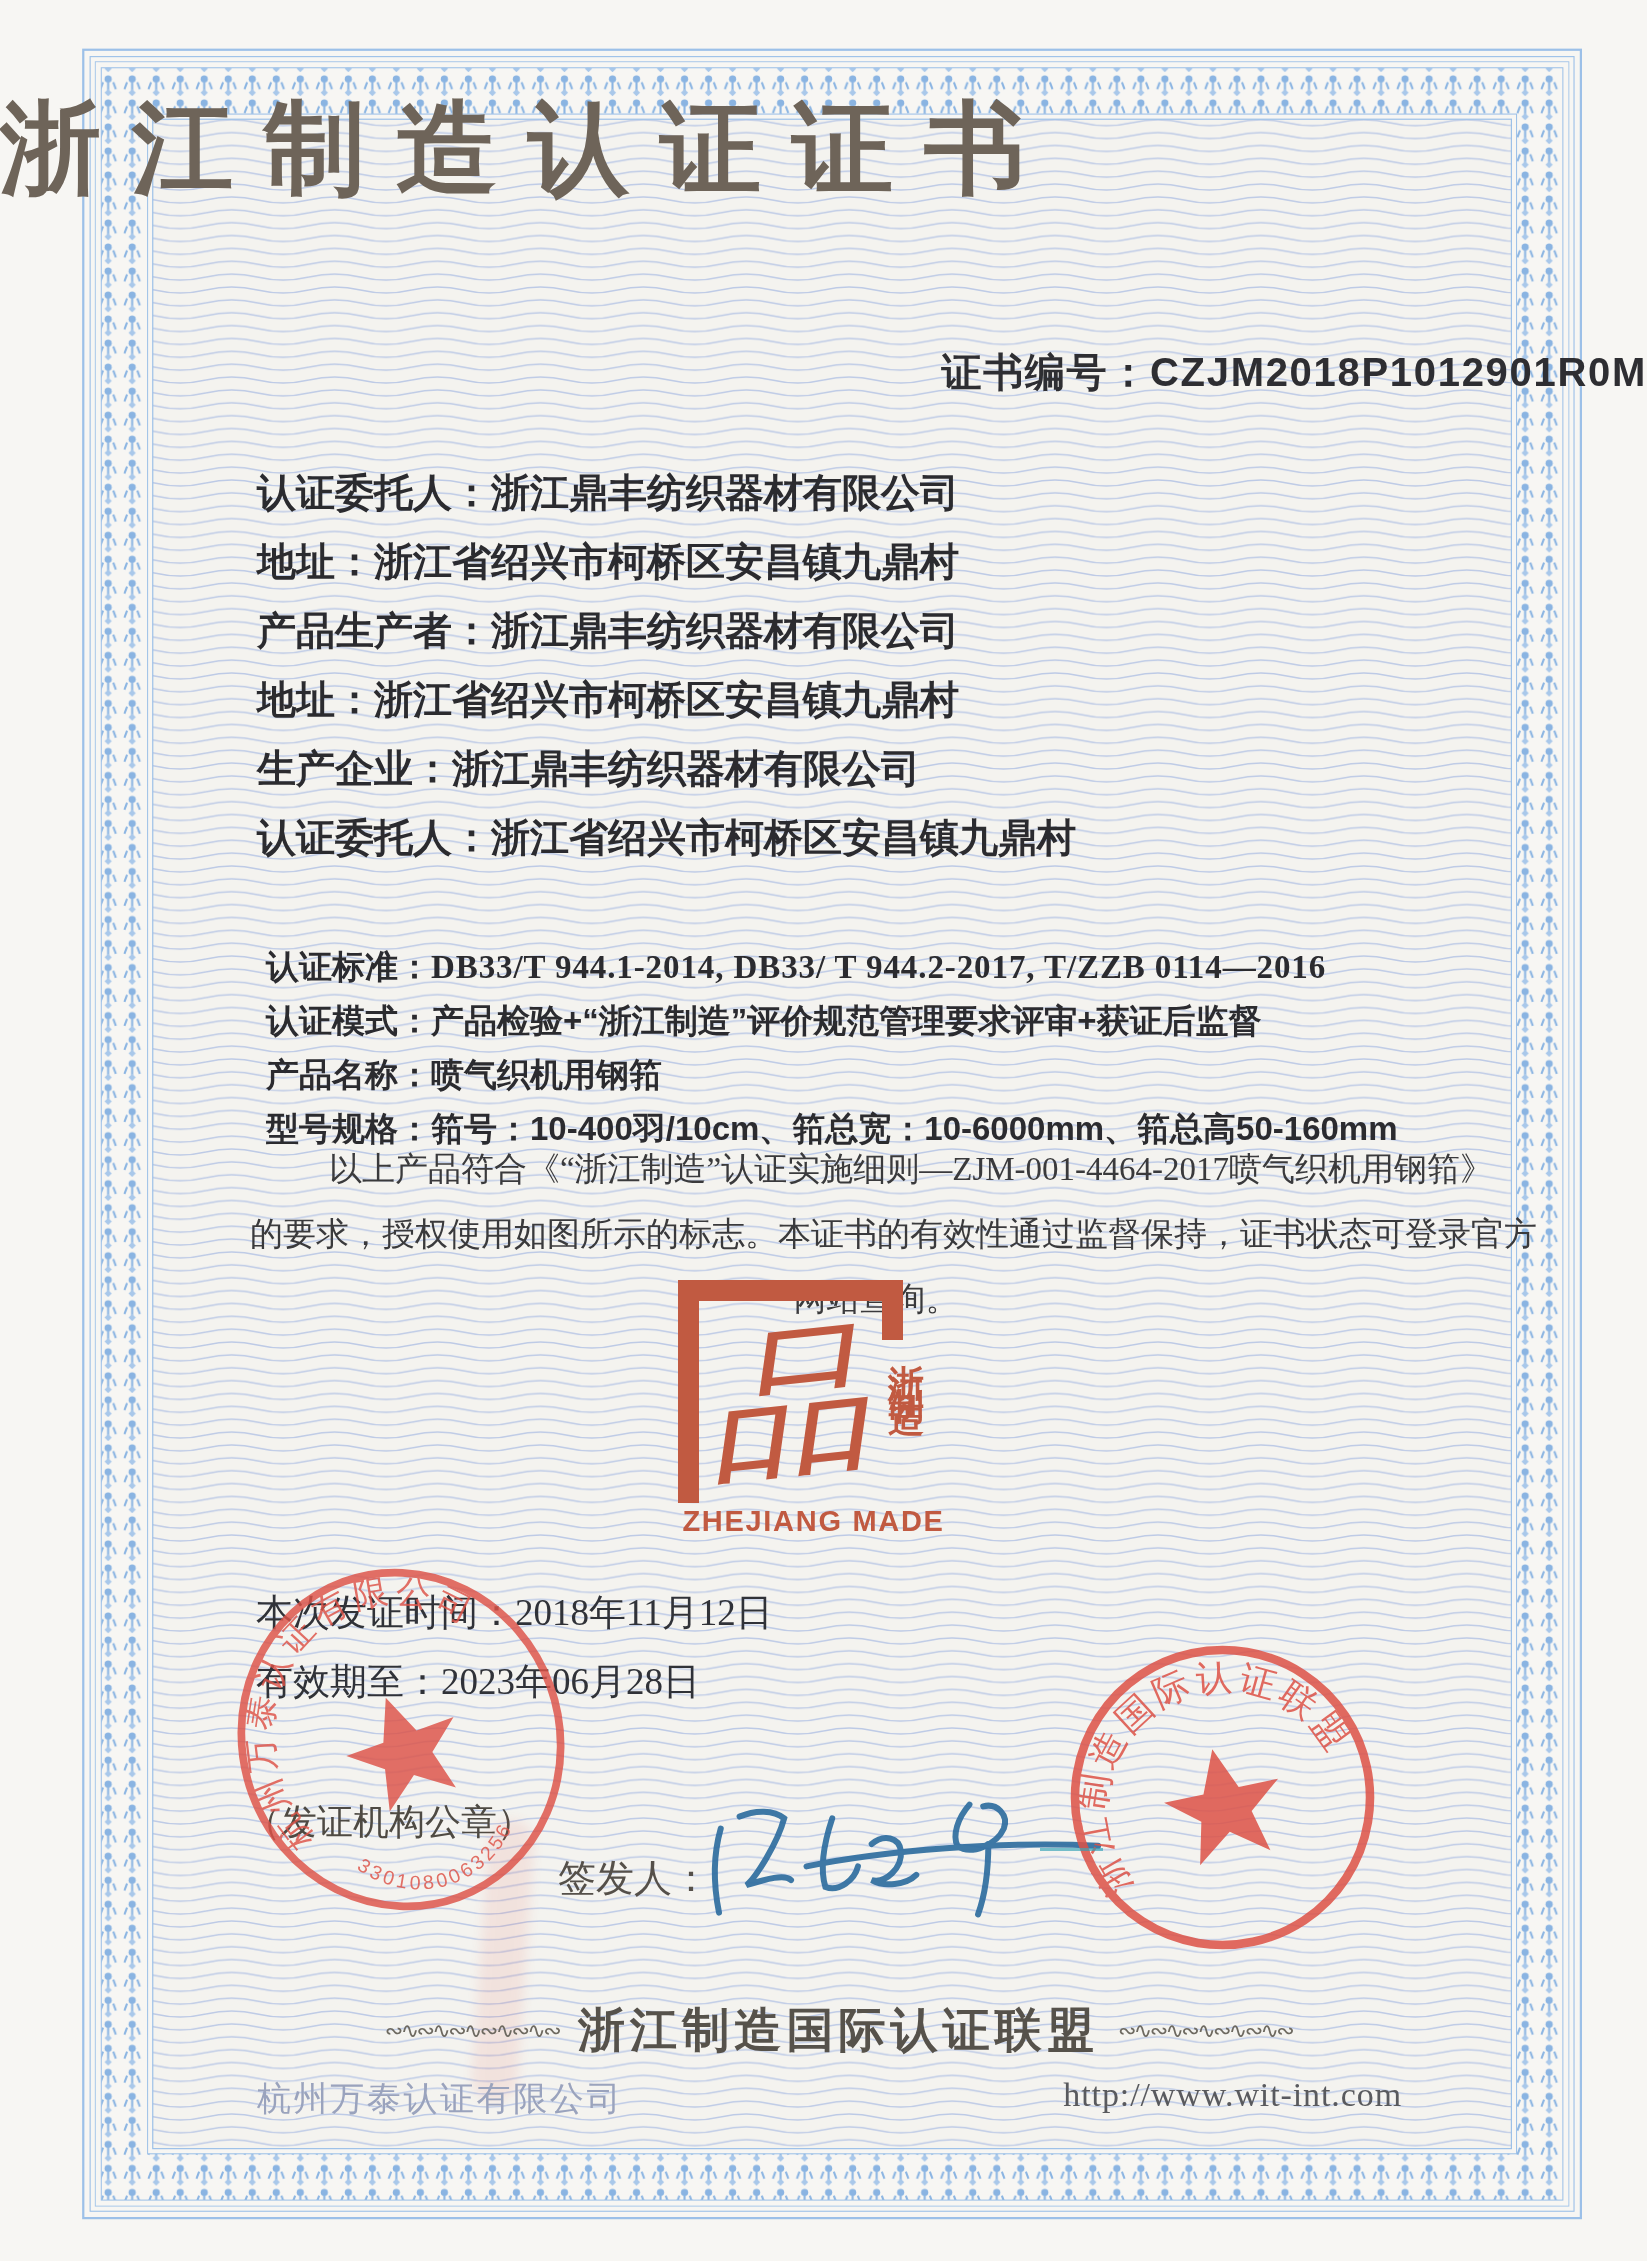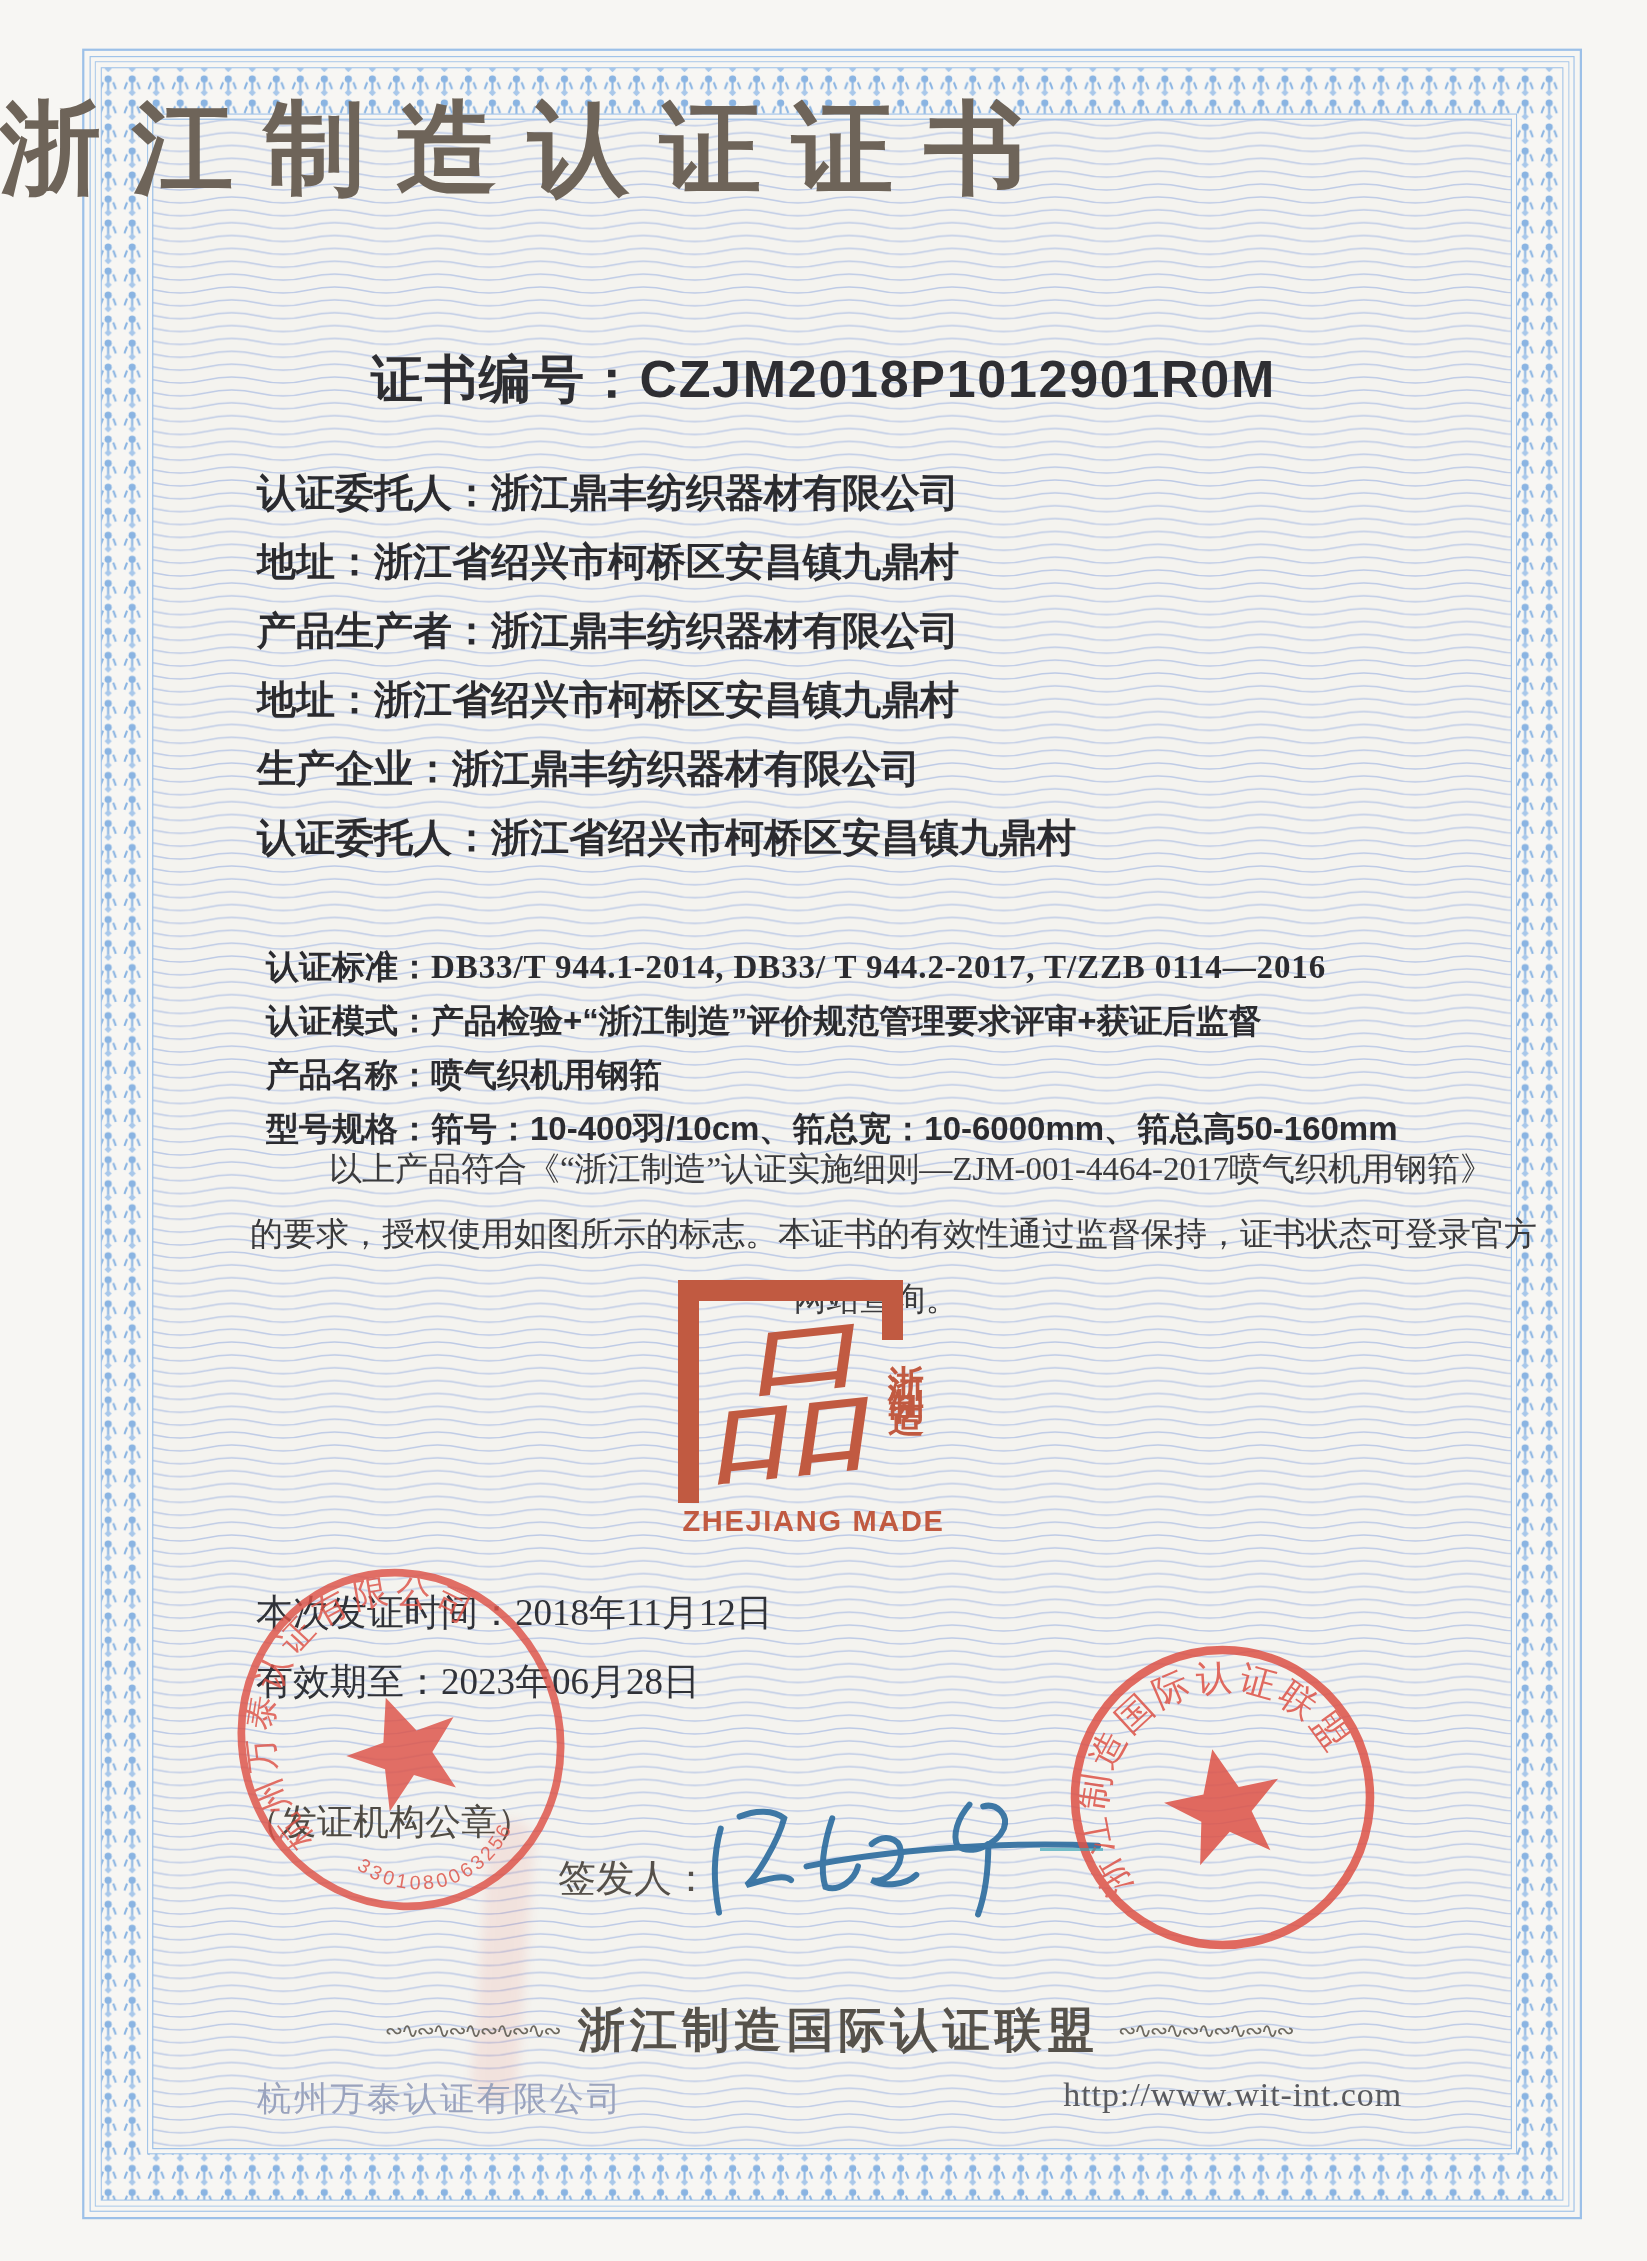--- a/index.html
+++ b/index.html
@@ -3,21 +3,21 @@
 <meta charset="utf-8">
 <style>
   html,body{margin:0;padding:0;background:#e8e6e2;}
   #page{position:relative;width:1647px;height:2261px;background:#f7f6f3;overflow:hidden;
         font-family:"Liberation Sans","DejaVu Sans",sans-serif;}
   .abs{position:absolute;}
   
   .title{left:0;top:82px;width:1647px;
          font-family:"DejaVu Serif","Liberation Serif",serif;font-weight:bold;
          font-size:101px;letter-spacing:31px;color:#6e6459;}
-  .certno{left:0;top:345px;width:1647px;text-align:center;font-size:52px;
+  .certno{left:0;top:345px;width:1647px;text-align:right;font-size:40px;
           font-weight:bold;color:#2e2e32;letter-spacing:1.7px;}
   .certno .num{font-family:"Liberation Sans",sans-serif;font-weight:bold;}
   .fields{left:257px;top:458px;width:1201px;}
   .frow{height:69px;line-height:69px;font-size:39px;font-weight:bold;color:#2b2b2f;
         white-space:nowrap;}
   .specs{left:266px;top:908px;width:1244px;margin-top:32px;}
   .srow{height:54px;line-height:54px;font-size:33px;font-weight:bold;color:#2b2b2f;white-space:nowrap;}
   .srow .serifval{font-family:"Liberation Serif","DejaVu Serif",serif;font-weight:bold;letter-spacing:0.9px;}
   .statement{left:250px;top:1137px;width:1252px;
              font-family:"Liberation Serif","DejaVu Serif",serif;font-size:33px;color:#3a3a3c;}

